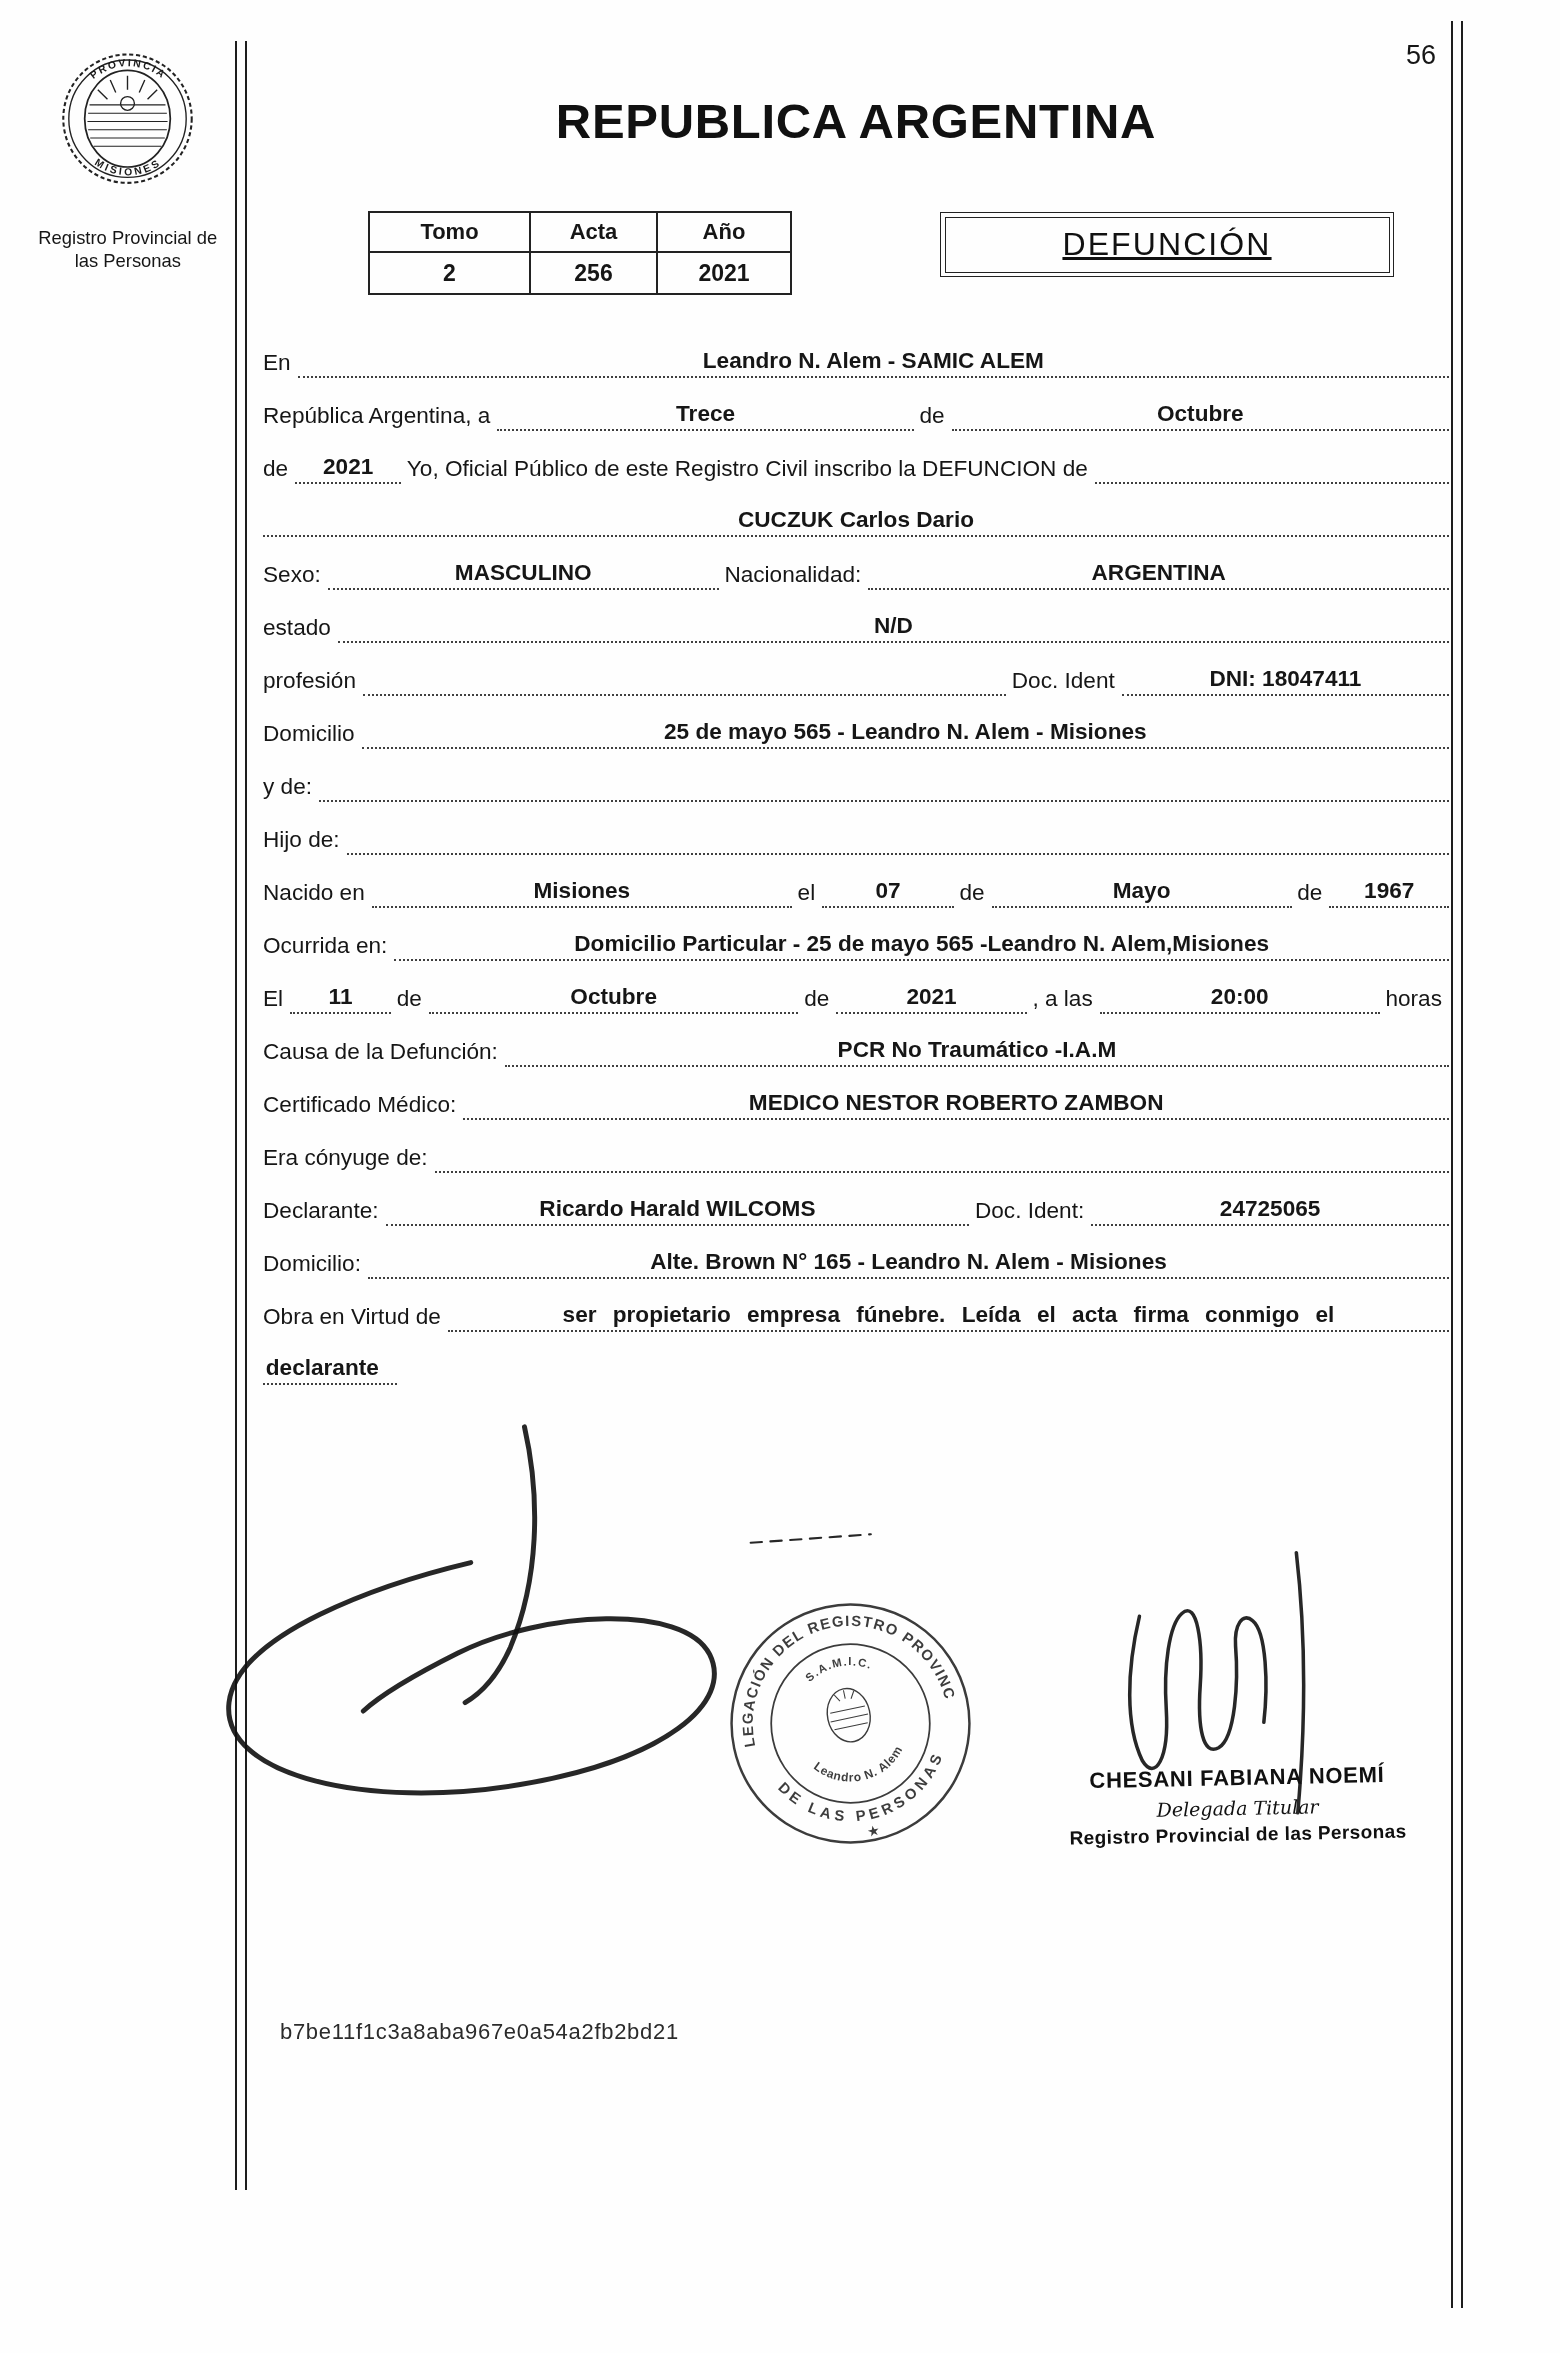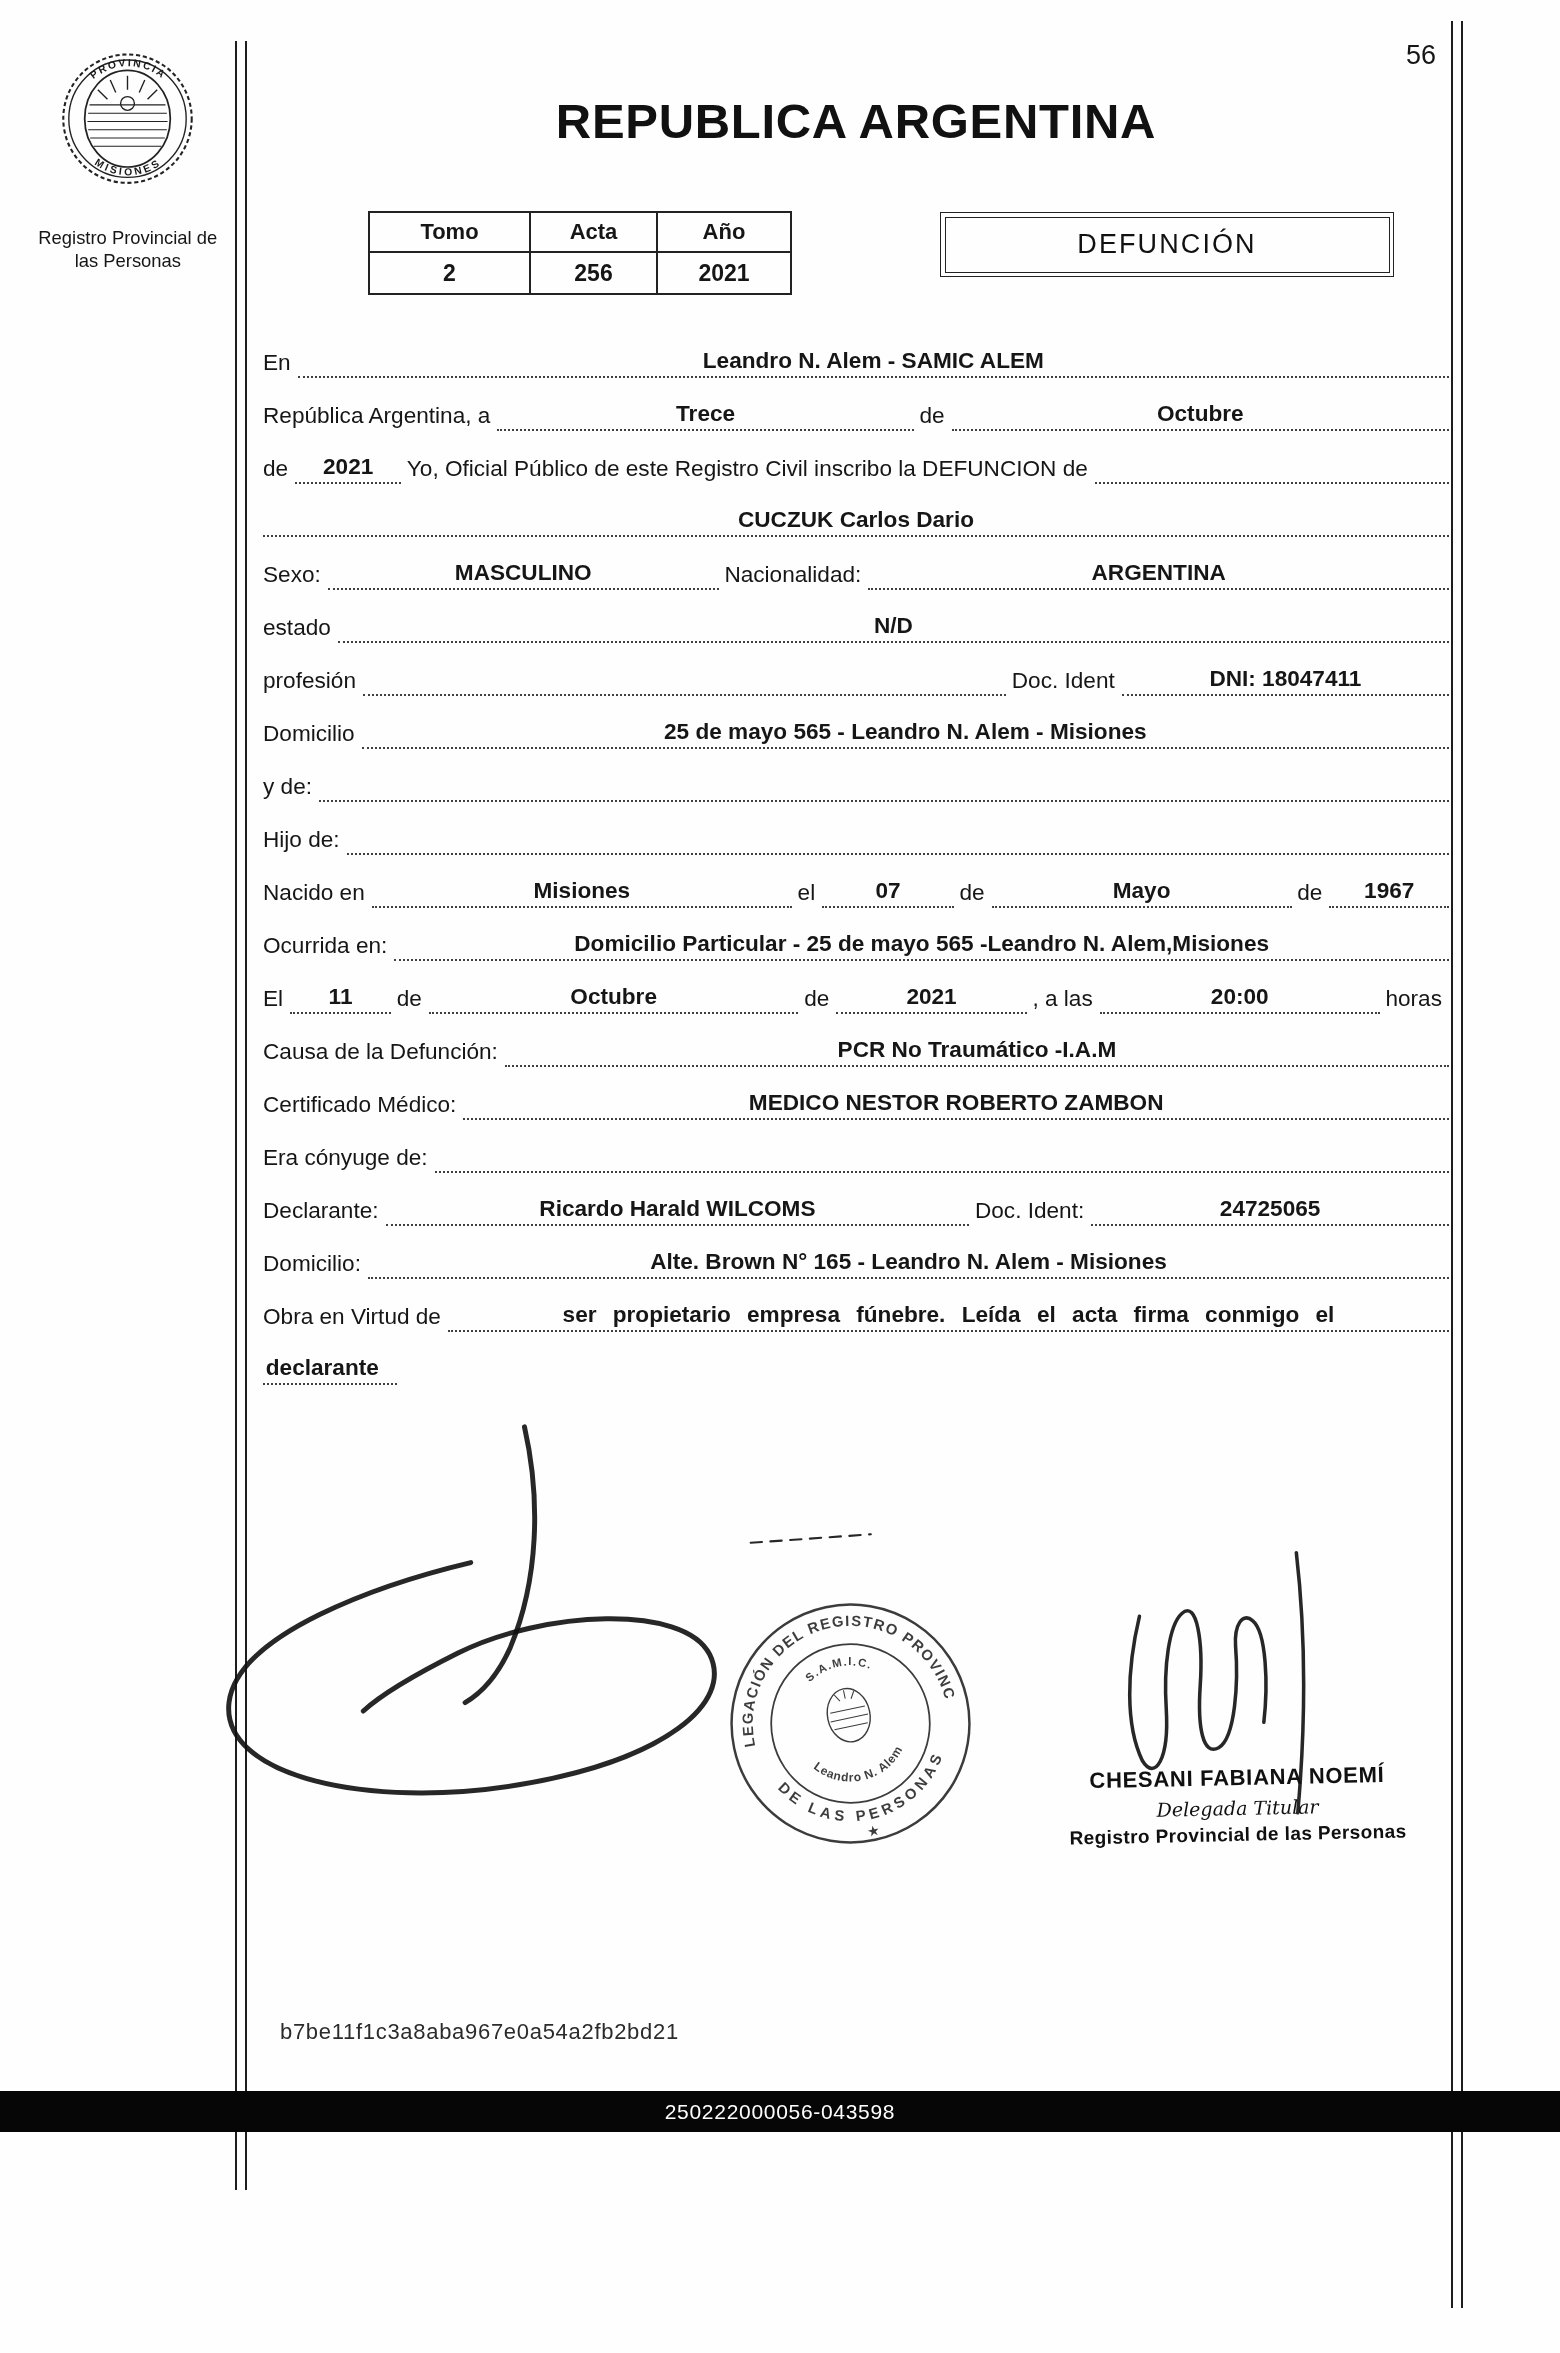--- a/index.html
+++ b/index.html
@@ -33,21 +33,21 @@
                 border:2.1px solid #222; font-size:22px; }
   .tcell { display:flex; align-items:center; justify-content:center;
            border-left:2.1px solid #222; border-top:2.1px solid #222;font-weight:bold; }
   .tcell:nth-child(-n+3) { border-top:none; }
   .tcell:nth-child(3n+1) { border-left:none; }
   .tcell.td { font-size:23px; }
 
   .def-box { position:absolute; left:940px; top:212px; width:454px; height:65px;
              border:1.8px solid #222; padding:3.5px; }
   .def-inner { height:100%; border:1.4px solid #222; display:flex; align-items:center;
-               justify-content:center; font-size:27px; letter-spacing:2.1px; color:#111; }
+               justify-content:center; font-size:32px; letter-spacing:2.1px; color:#111;text-decoration:underline; }
 
   
   .form { position:absolute; left:263px; top:348px; width:1186px; font-size:22.6px; }
   .row { display:flex; align-items:flex-end; height:30px; margin-bottom:23px; white-space:nowrap; }
   .lbl { padding:0 7px 2.1px 5.7px; }
   .row > .lbl:first-child { padding-left:0; }
   .seg { border-bottom:2.1px dotted #3f3f3f; text-align:center; font-weight:bold;
          padding:0 5.7px 2.1px; overflow:visible; }
   .fill { flex:1 1 0; min-width:0; }
   .just { word-spacing:10px; }
@@ -288,18 +288,15 @@
   </svg>
 
   <div class="official">
     <div class="name">CHESANI FABIANA NOEMÍ</div>
     <div class="otitle">Delegada Titular</div>
     <div class="org">Registro Provincial de las Personas</div>
   </div>
 
   <div class="hash">b7be11f1c3a8aba967e0a54a2fb2bd21</div>
 
-  <div class="barcode">
-    <span>250222000056-043598</span>
-  </div>
 
 </div>
 
 
 </body></html>

